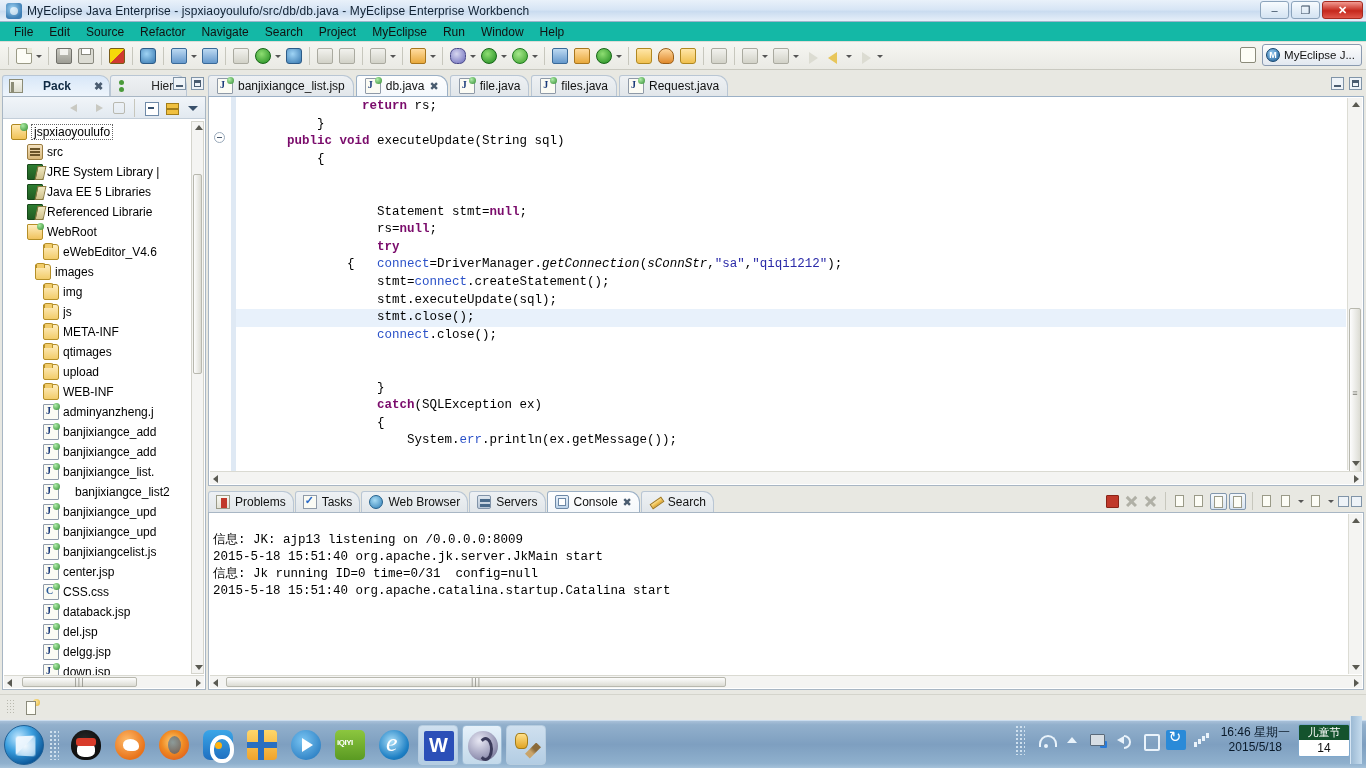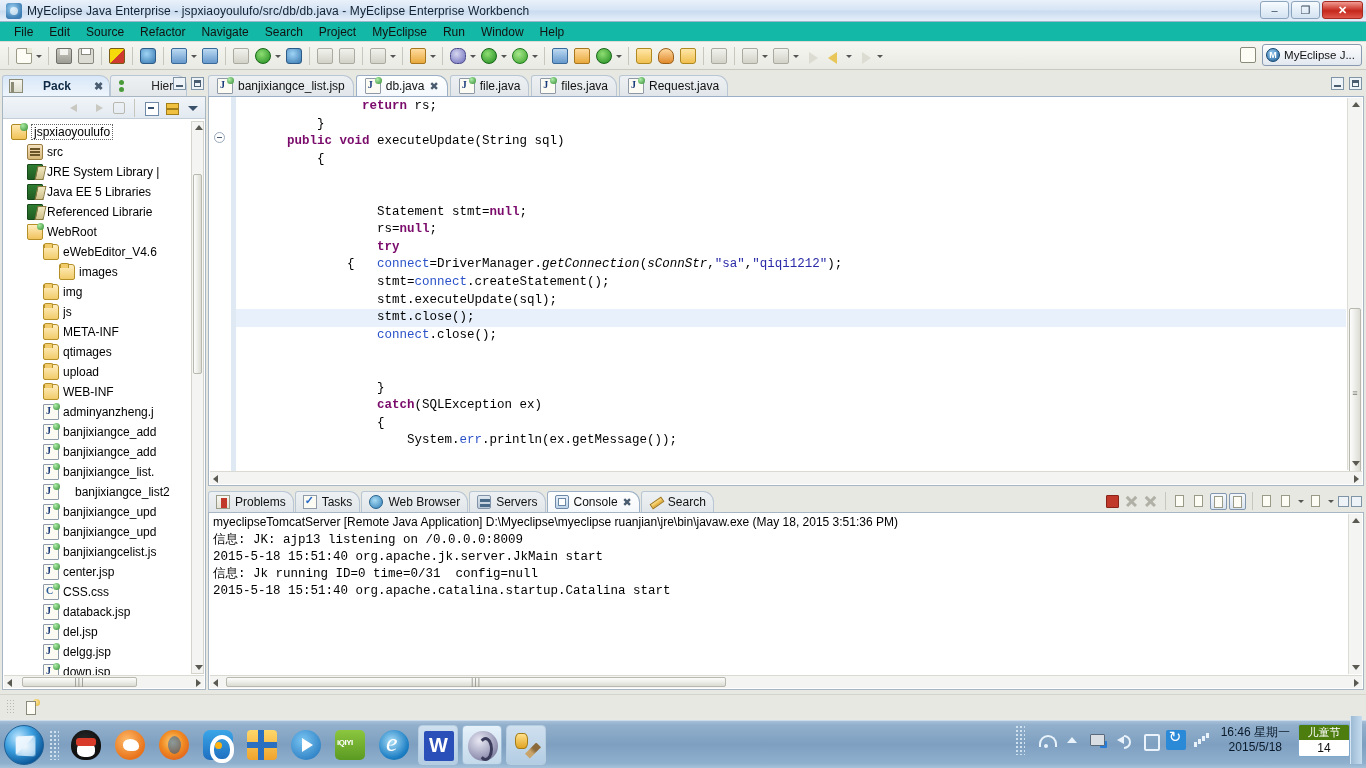--- a/index.html
+++ b/index.html
@@ -369,21 +369,21 @@
   .ti-sync{background:#2a8ad8;border-radius:2px;}
   .ti-sync:after{content:"↻";position:absolute;left:3px;top:-2px;font-size:15px;color:#fff;}
   .ti-sig{background:transparent;}
   .ti-sig:after{content:"";position:absolute;left:2px;bottom:3px;width:3px;height:5px;background:#eaf3fb;
     box-shadow:4px -3px 0 0 #eaf3fb, 8px -6px 0 0 #eaf3fb, 12px -9px 0 0 #eaf3fb;}
   .clock{color:#0a1a2a;font-size:12px;text-align:center;line-height:15px;margin:0 6px;white-space:nowrap;}
   .festival{
     width:52px;border:1px solid #7fa8cc;border-radius:2px;overflow:hidden;text-align:center;
     background:#fff;margin-left:2px;
   }
-  .festival .f-top{background:#4d7c0f;color:#fff;font-size:11px;line-height:15px;}
+  .festival .f-top{background:#14532d;color:#fff;font-size:11px;line-height:15px;}
   .festival .f-num{color:#111;font-size:12px;line-height:16px;}
   .show-desktop{width:12px;height:48px;background:linear-gradient(to right,#9cbad4,#c6dcee);border-left:1px solid #d6e6f4;}
 </style>
 </head>
 <body>
 
 <div id="titlebar">
   <div class="tb-icon"></div>
   <div class="tb-text">MyEclipse Java Enterprise - jspxiaoyoulufo/src/db/db.java - MyEclipse Enterprise Workbench</div>
   <div class="wincontrols">
@@ -586,21 +586,21 @@
             <span class="lbl">Referenced Librarie</span>
           </div>
           <div class="trow" style="padding-left: 24px;">
             <span class="ticon i-webroot"></span>
             <span class="lbl">WebRoot</span>
           </div>
           <div class="trow" style="padding-left: 40px;">
             <span class="ticon i-folder"></span>
             <span class="lbl">eWebEditor_V4.6</span>
           </div>
-          <div class="trow" style="padding-left: 56px;">
+          <div class="trow" style="padding-left: 32px;">
             <span class="ticon i-folder"></span>
             <span class="lbl">images</span>
           </div>
           <div class="trow" style="padding-left: 40px;">
             <span class="ticon i-folder"></span>
             <span class="lbl">img</span>
           </div>
           <div class="trow" style="padding-left: 40px;">
             <span class="ticon i-folder"></span>
             <span class="lbl">js</span>
@@ -795,21 +795,20 @@
       <span class="tb-arrow"></span>
       <span class="ct-btn">
           <span class="ct-doc"></span>
         </span>
       <span class="tb-arrow"></span>
       <span class="ct-mini"></span>
       <span class="ct-mini"></span>
     </div>
 
     <div class="console-frame">
-      <div class="console-head">myeclipseTomcatServer [Remote Java Application] D:\Myeclipse\myeclipse ruanjian\jre\bin\javaw.exe (May 18, 2015 3:51:36 PM)</div>
       <div class="console-body" id="console-body"><div>信息: JK: ajp13 listening on /0.0.0.0:8009</div><div>2015-5-18 15:51:40 org.apache.jk.server.JkMain start</div><div>信息: Jk running ID=0 time=0/31  config=null</div><div>2015-5-18 15:51:40 org.apache.catalina.startup.Catalina start</div></div>
       <div class="console-vscroll">
         <span class="ar-up"></span>
         <span class="ar-dn"></span>
       </div>
       <div class="console-hscroll">
         <span class="ar-l"></span>
         <div class="thumb">|||</div>
         <span class="ar-r"></span>
       </div>

